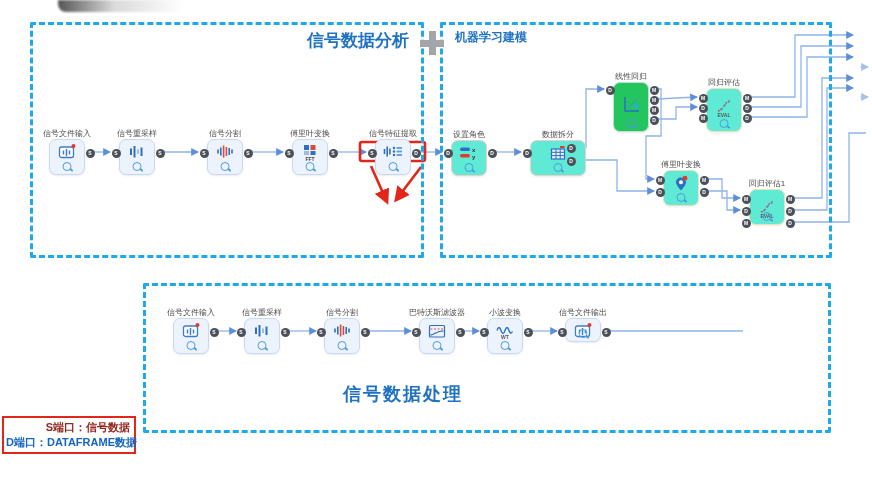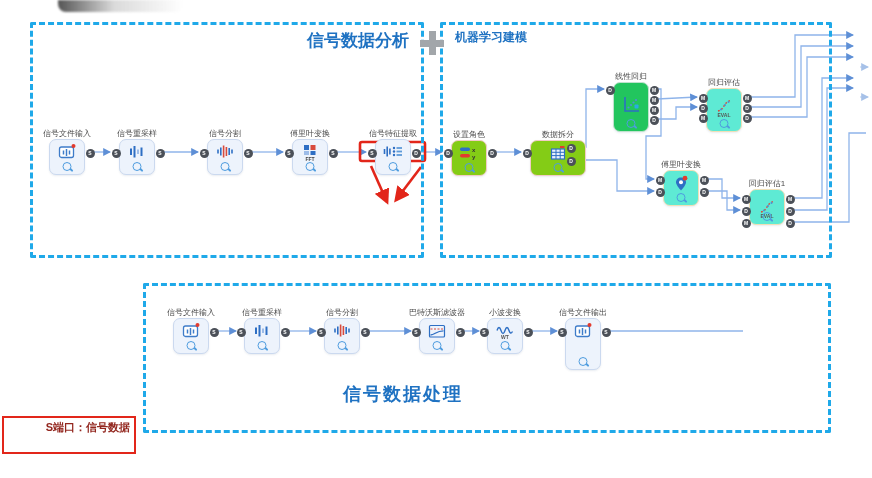--- a/index.html
+++ b/index.html
@@ -6,21 +6,21 @@
   #canvas{position:relative;width:872px;height:478px;background:#fff;overflow:hidden;
           font-family:"Liberation Sans",sans-serif;}
   #wires{position:absolute;left:0;top:0;width:872px;height:478px;pointer-events:none;}
   .frame{position:absolute;border:3px dashed #1FA9E9;border-radius:2px;box-sizing:border-box;}
   .frame-title{position:absolute;font-weight:bold;color:#1F72C2;white-space:nowrap;}
   .t-top-right{right:12px;top:4px;font-size:17px;}
   .t-top-left{left:12px;top:4px;font-size:12px;}
   .t-bottom-center{left:87px;top:96px;width:340px;text-align:center;font-size:18px;letter-spacing:2px;}
   .node{position:absolute;border-radius:7px;box-sizing:border-box;box-shadow:0 1px 2px rgba(40,70,120,.10);}
   .c-default{background:#EDF3FC;border:1px solid #CBD9EF;}
-  .c-pink{background:#84cc16;border:1px solid #F2CCC6;}
+  .c-pink{background:#5eead4;border:1px solid #F2CCC6;}
   .c-green{background:#22c55e;border:1px solid #BFE2CD;}
   .c-yellow{background:#5eead4;border:1px solid #F0E0B7;}
   .nlabel{position:absolute;top:-12px;left:50%;transform:translateX(-50%);font-size:8px;
           color:#4A4A4A;white-space:nowrap;}
   .nicon{position:absolute;left:50%;transform:translateX(-50%);line-height:0;}
   .mag{position:absolute;bottom:3px;left:50%;transform:translateX(-50%);width:7px;height:7px;
        border:1.5px solid #4E9CDF;border-radius:50%;}
   .mag::after{content:"";position:absolute;width:4px;height:1.6px;background:#4E9CDF;
        transform:rotate(45deg);right:-3px;bottom:-1px;border-radius:1px;}
   .port{position:absolute;width:9px;height:9px;border-radius:50%;background:#4B5058;
@@ -310,31 +310,32 @@
       <div class="node c-default" style="left: 487px; top: 318px; width: 36px; height: 36px;">
         <div class="nlabel">小波变换</div>
         <span class="nicon" style="top: 3px;"><svg width="20" height="19" viewBox="0 0 20 19">
             <path d="M2 8.5 q2 -6 4 0 q2 6 4 0 q2 -6 4 0 q1.5 4.5 3.5 1" fill="none" stroke="#2E6FC4" stroke-width="1.4"></path>
             <text x="10" y="16.5" font-size="5" fill="#555" text-anchor="middle" font-weight="bold">WT</text>
           </svg></span>
         <span class="mag"></span>
         <div class="port" style="left: -8.5px; top: 8.5px;">S</div>
         <div class="port" style="left: 35.5px; top: 8.5px;">S</div>
       </div>
-      <div class="node c-default" style="left: 565px; top: 318px; width: 36px; height: 52px;">
+      <div class="node c-default" style="left: 565px; top: 318px; width: 36px; height: 24px;">
         <div class="nlabel">信号文件输出</div>
         <span class="nicon" style="top: 3px;"><svg width="20" height="17" viewBox="0 0 20 17">
             <rect x="2.5" y="4" width="14" height="10.5" rx="2" fill="#fff" stroke="#3E7CC9" stroke-width="1.3"></rect>
             <line x1="6.5" y1="7.5" x2="6.5" y2="11.5" stroke="#3E7CC9" stroke-width="1.5"></line>
             <line x1="9.5" y1="6" x2="9.5" y2="13" stroke="#3E7CC9" stroke-width="1.5"></line>
             <line x1="12.5" y1="7.5" x2="12.5" y2="11.5" stroke="#3E7CC9" stroke-width="1.5"></line>
             <circle cx="16.5" cy="3" r="2" fill="#E23B2E"></circle>
           </svg></span>
         <span class="mag"></span>
         <div class="port" style="left: -8.5px; top: 8.5px;">S</div>
         <div class="port" style="left: 35.5px; top: 8.5px;">S</div>
       </div>
     </div>
 
   <div class="legend" id="legend" style="left: 2px; top: 416px; width: 134px; height: 38px;">
     <div style="color: rgb(147, 39, 31);">S端口：信号数据</div>
+    <div style="color: rgb(21, 101, 192);">D端口：DATAFRAME数据</div>
   </div>
 </div>
 
 </body></html>

